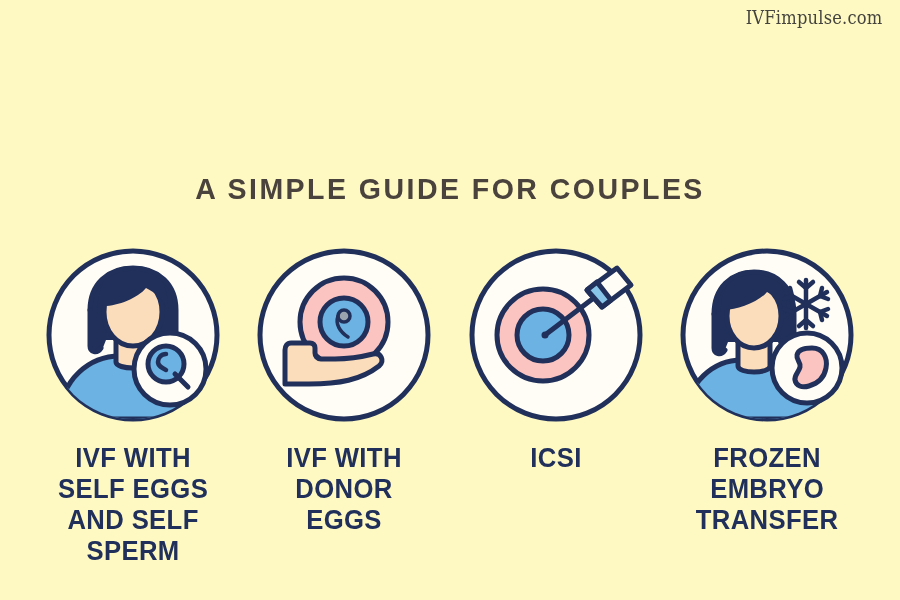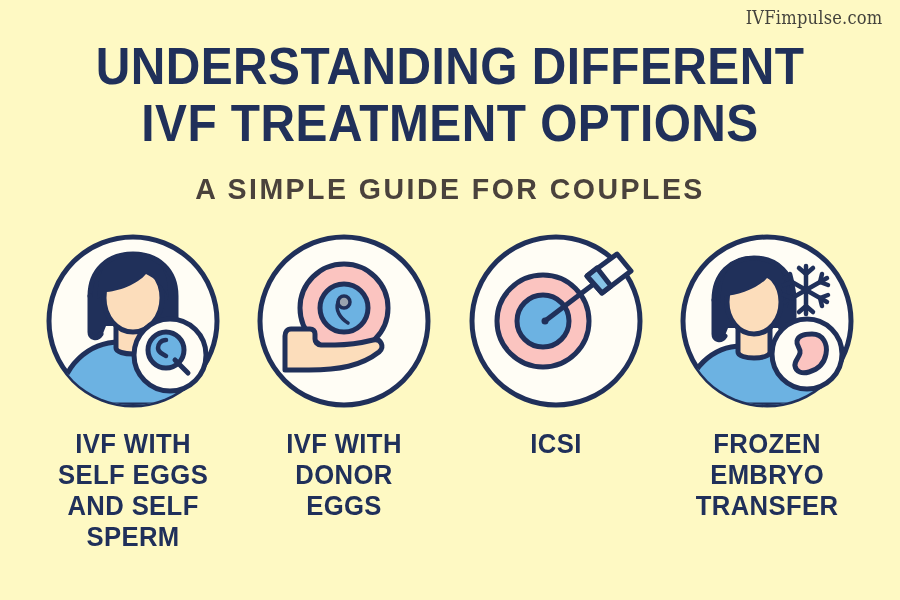--- a/index.html
+++ b/index.html
@@ -65,21 +65,21 @@
     font-weight: 700;
     font-size: 30px;
     letter-spacing: 2.6px;
     transform: scaleX(0.95);
     white-space: nowrap;
   }
 
   
   .cards {
     position: absolute;
-    top: 230px;
+    top: 244px;
     left: 0;
     width: 900px;
     display: flex;
     justify-content: space-between;
     padding: 0 38px;
     box-sizing: border-box;
   }
   .card {
     width: 190px;
     display: flex;
@@ -109,24 +109,20 @@
     white-space: pre-line;
   }
 </style>
 </head>
 <body>
 
 <div id="infographic">
 
   <div class="watermark">IVFimpulse.com</div>
 
-  <div class="title-block">
-    <span class="title-line">UNDERSTANDING DIFFERENT</span>
-    <span class="title-line">IVF TREATMENT OPTIONS</span>
-  </div>
 
   <div class="subtitle">A SIMPLE GUIDE FOR COUPLES</div>
 
   <div class="cards">
 
     <div class="card">
       <div class="icon-circle">
         <svg viewBox="0 0 182 182" xmlns="http://www.w3.org/2000/svg">
           <defs>
             <clipPath id="clip1">

